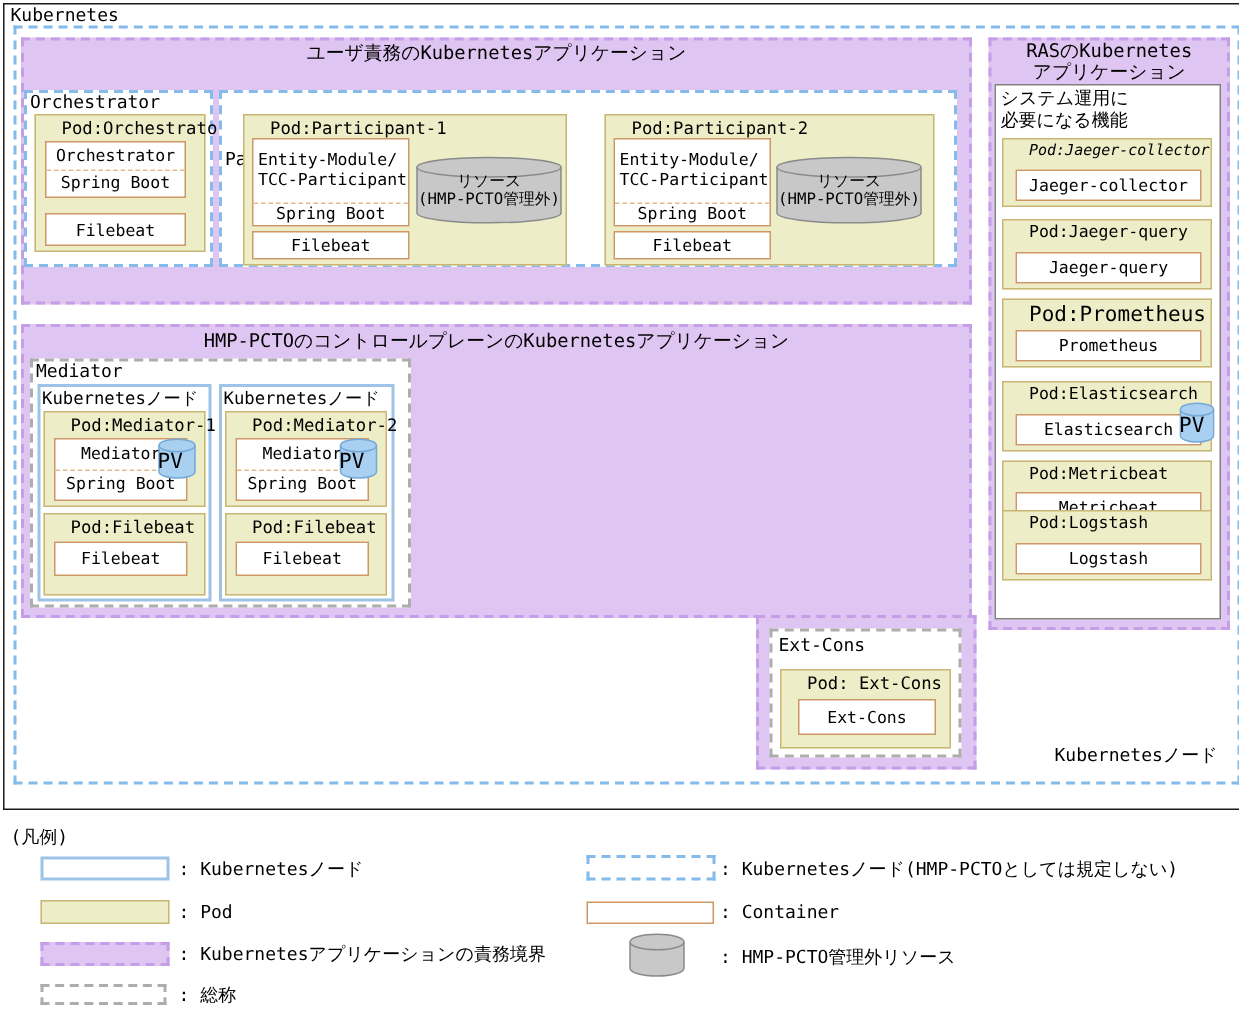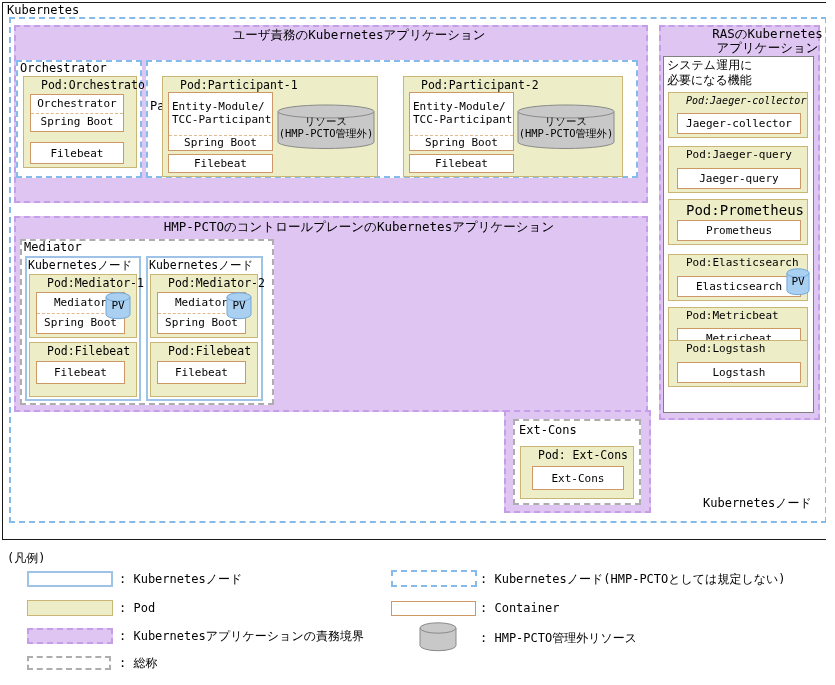--- a/index.html
+++ b/index.html
@@ -5,41 +5,41 @@
   html,body{margin:0;padding:0;background:#fff;}
   .stage{position:relative;width:826px;height:685px;background:#fff;
          font-family:"DejaVu Sans Mono",monospace;color:var(--text,#000);overflow:hidden;}
   .abs{position:absolute;box-sizing:border-box;}
   .lbl{white-space:nowrap;line-height:1.15;}
   .fs-title{font-size:12.5px;}
   .fs-label{font-size:12px;}
   .fs-pod{font-size:11.5px;}
   .fs-cont{font-size:11px;}
   .fs-res{font-size:10.5px;}
-  .center{text-align:center;margin-left:28px;}
+  .center{text-align:center;}
   .outer{border:1.5px solid var(--outer-border);background:#fff;}
   .knode-dash{border:2px dashed var(--node-dashed-border);background:transparent;}
   .knode-dash-fill{border:2px dashed var(--node-dashed-border);background:#fff;}
   .knode-solid{border:2px solid var(--node-border);background:#fff;}
   .generic{border:2px dashed var(--generic-border);background:#fff;}
   .purple{background:var(--purple-fill);border:2px dashed var(--purple-border);}
   .pod{background:var(--pod-fill);border:1px solid var(--pod-border);}
   .pod-label{padding:2px 17px;}
   .sysbox{border:1px solid var(--sysbox-border);background:#fff;}
   .cont{background:#fff;border:1px solid var(--container-border);
         display:flex;align-items:center;justify-content:center;}
   .cont2{background:#fff;border:1px solid var(--container-border);
          display:flex;flex-direction:column;}
   .cont2 .row{flex:1;display:flex;align-items:center;justify-content:center;line-height:1.1;}
   .cont2 .row.lines{flex-direction:column;align-items:flex-start;justify-content:center;padding-left:3px;}
   .cont2 .row.divide{border-top:1px dashed var(--container-divider);}
   .cyl svg{display:block;width:100%;height:100%;}
   .cyl-text{position:absolute;left:-10px;right:-10px;top:0;bottom:0;
             display:flex;flex-direction:column;align-items:center;justify-content:center;line-height:1.25;}
-  .pv-text{position:absolute;left:0;right:0;top:8px;text-align:center;font-size:11px;}
+  .pv-text{position:absolute;left:0;right:0;top:8px;font-size:14px;}
   .swatch{position:absolute;box-sizing:border-box;}
   .sw-node{border:2px solid var(--node-border);background:#fff;}
   .sw-pod{background:var(--pod-fill);border:1.5px solid var(--pod-border);}
   .sw-boundary{background:var(--purple-fill);border:2px dashed var(--purple-border);}
   .sw-generic{background:#fff;border:2px dashed var(--generic-border);}
   .sw-nodedash{background:#fff;border:2px dashed var(--node-dashed-border);}
   .sw-container{background:#fff;border:1.5px solid var(--container-border);}
 </style>
 </head>
 <body>

